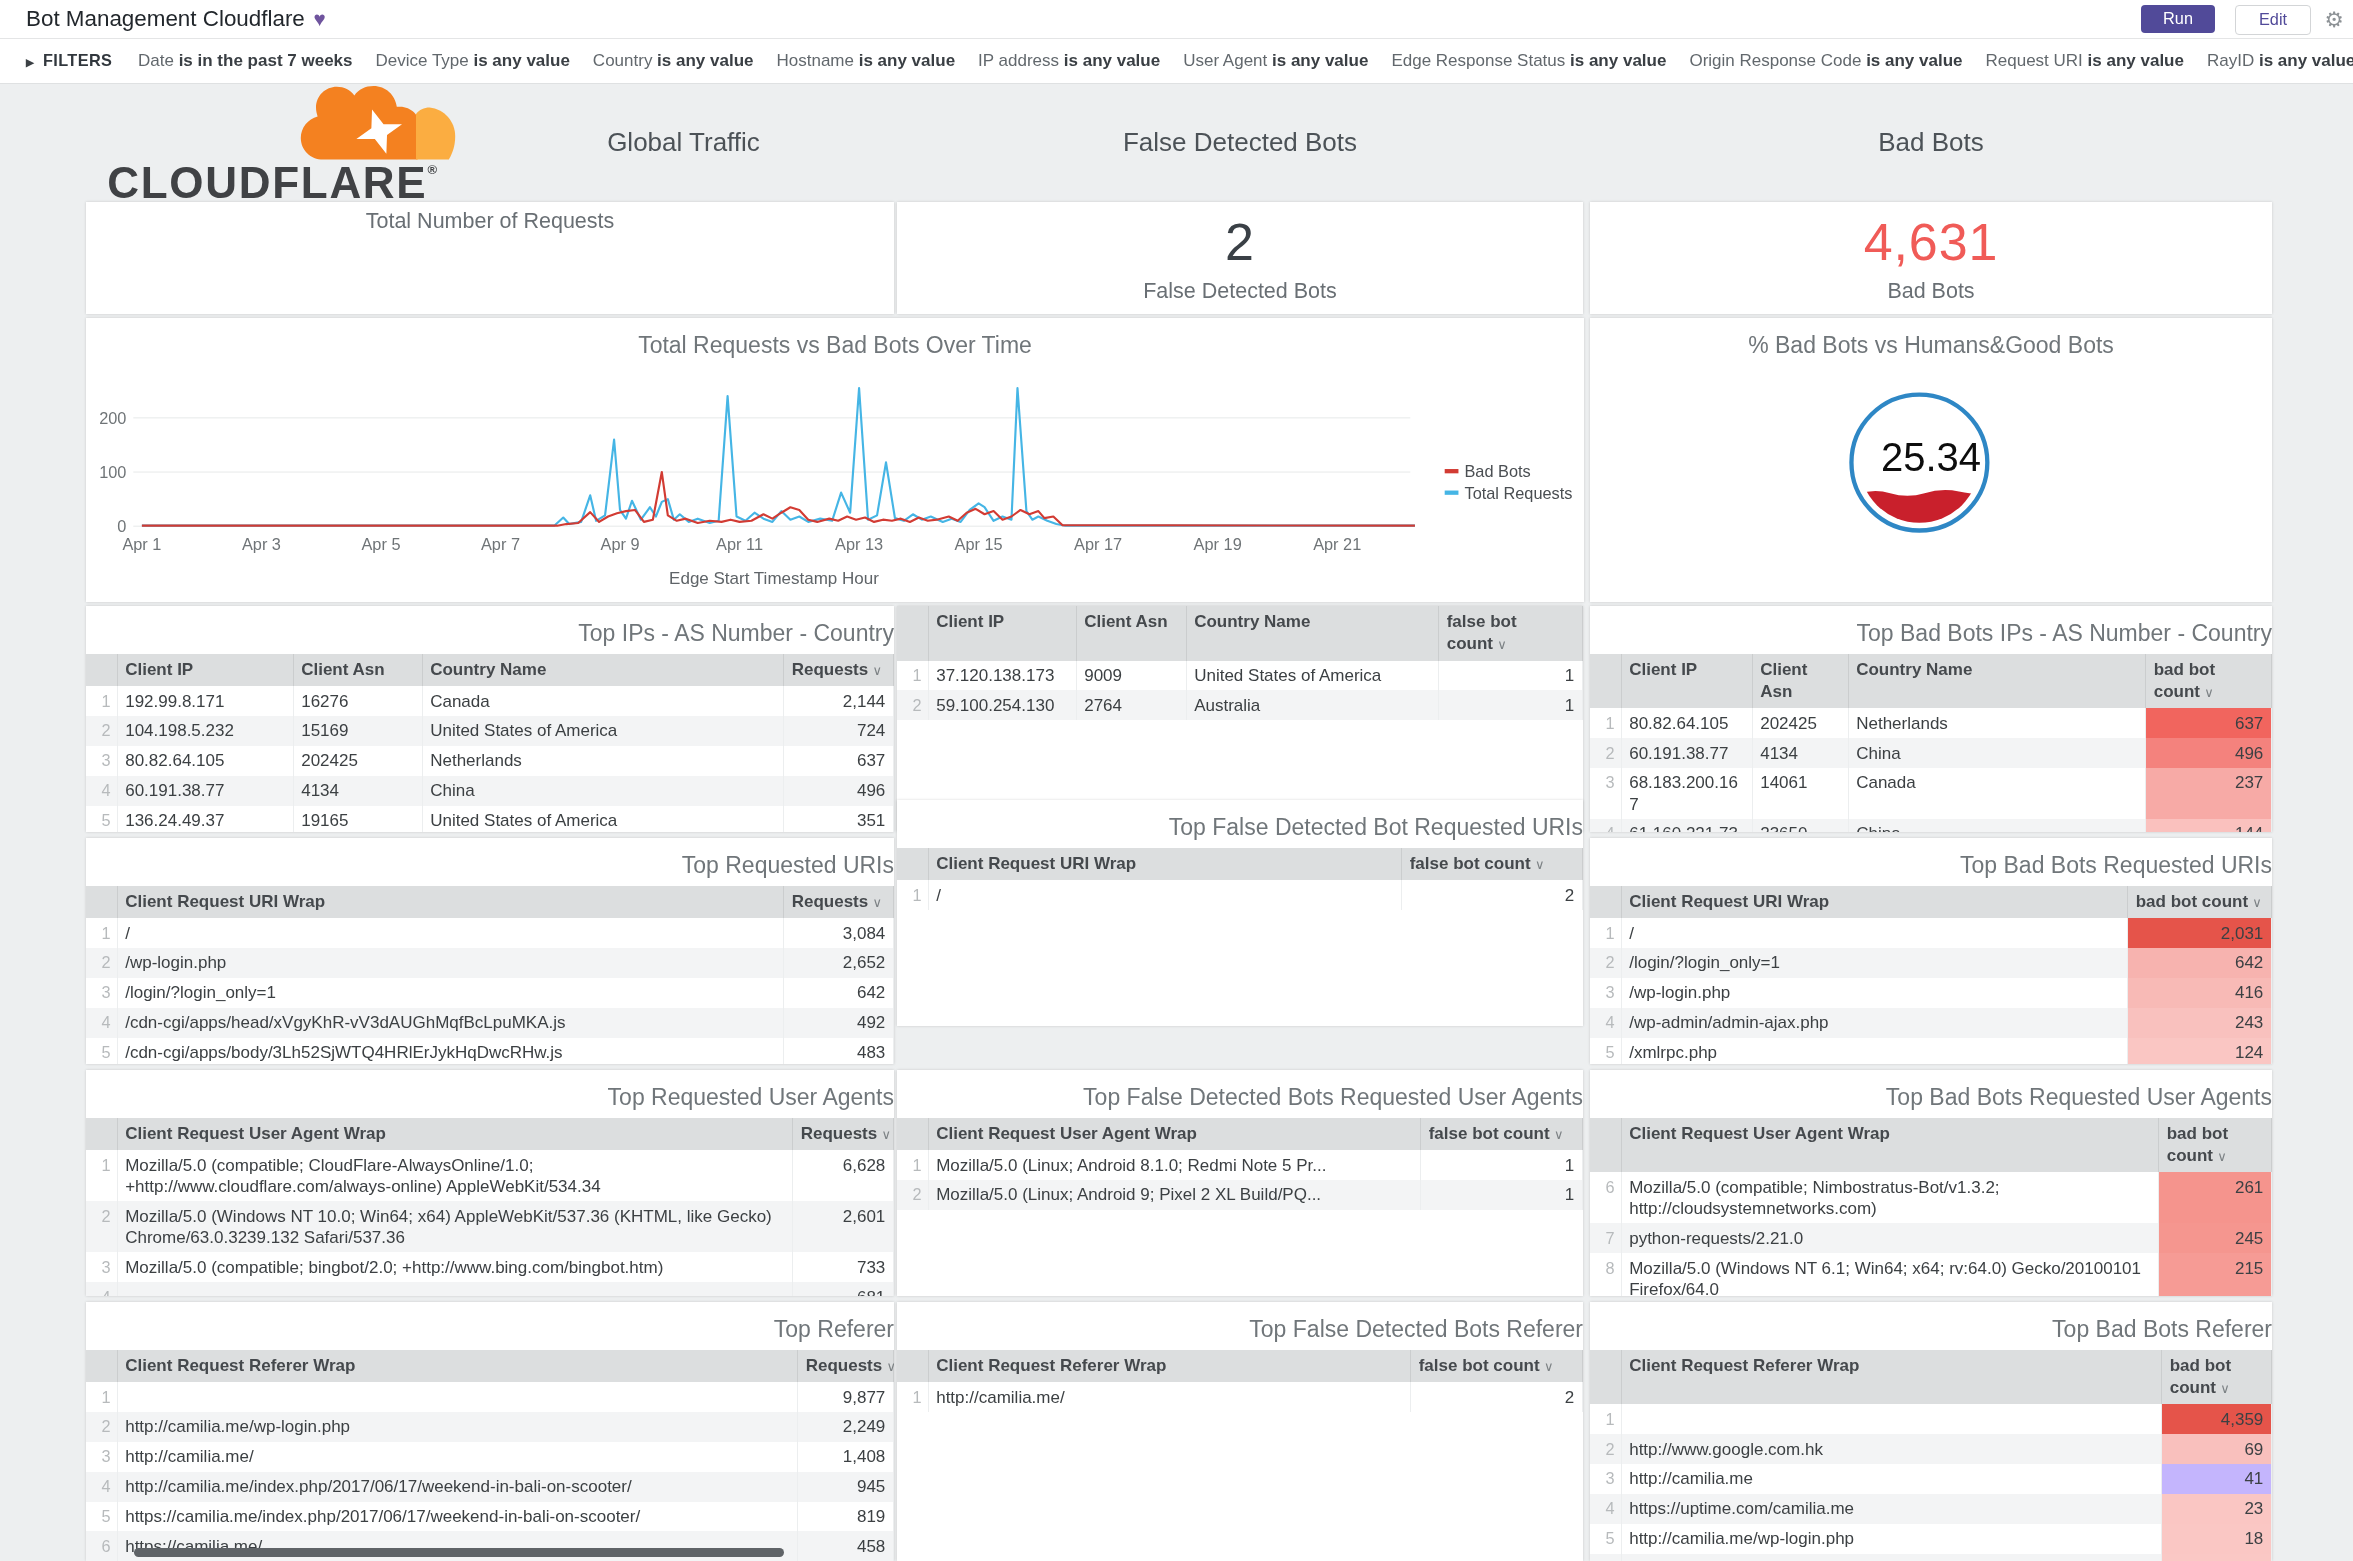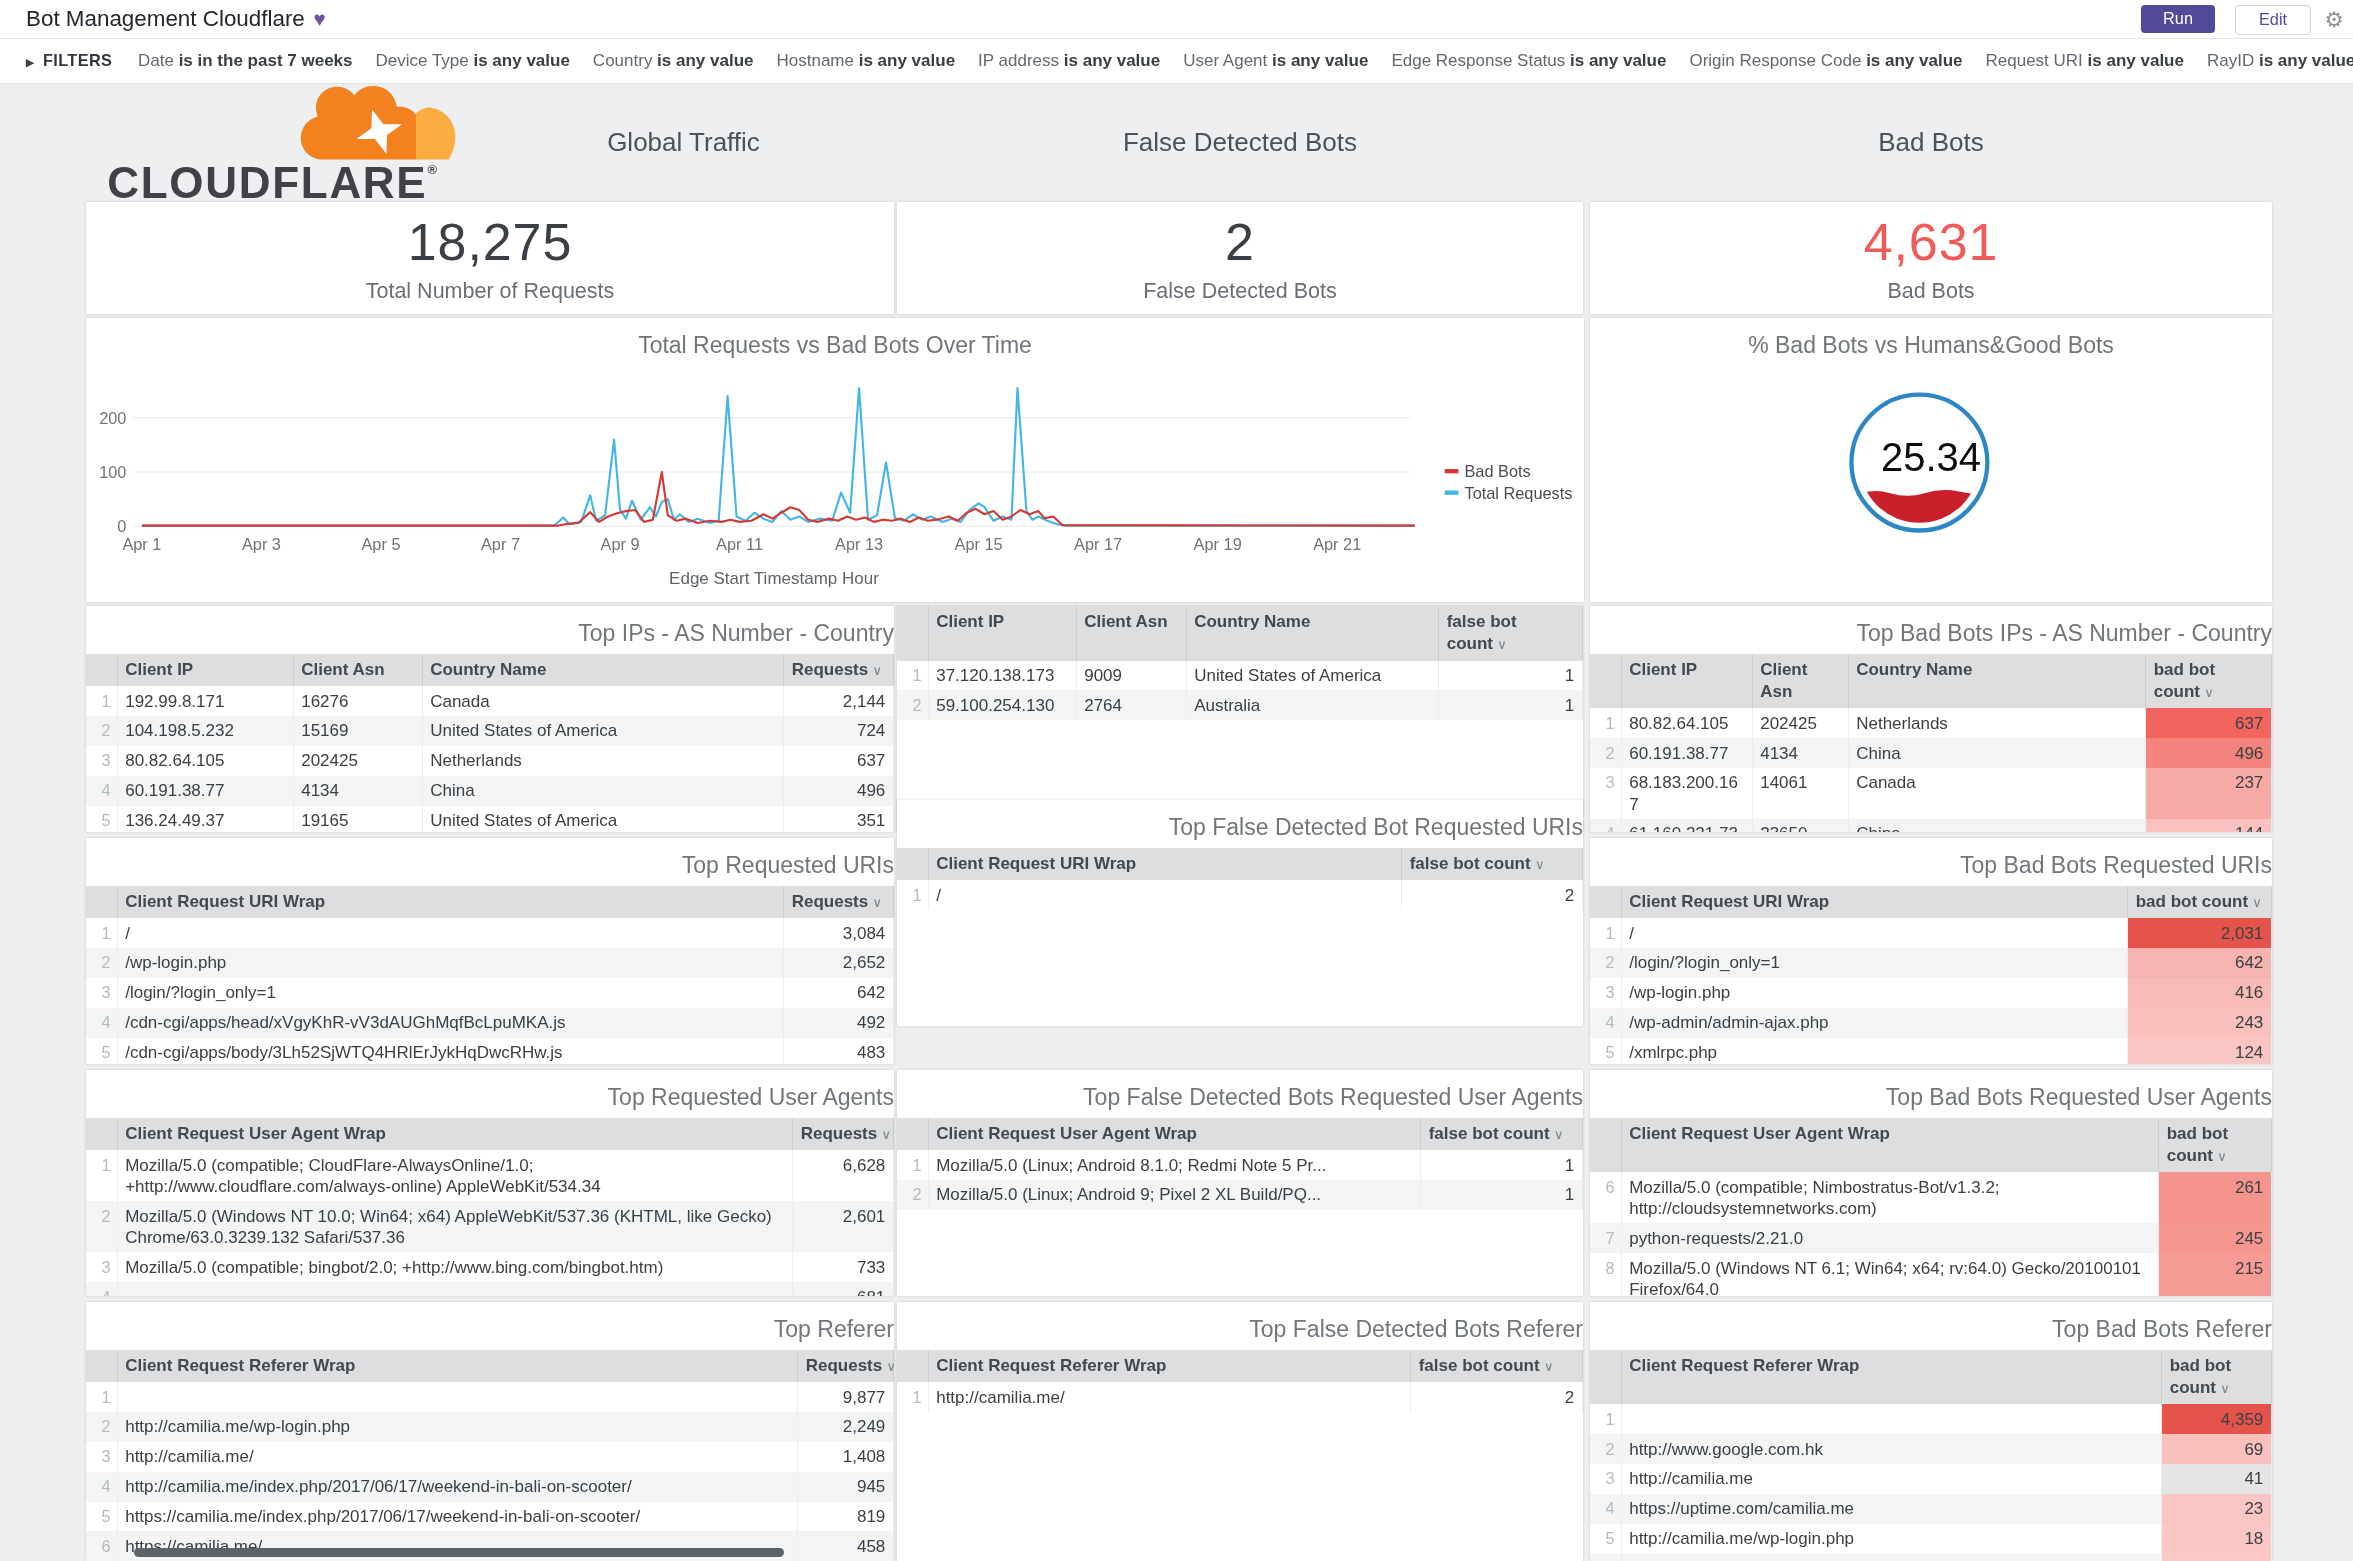--- a/index.html
+++ b/index.html
@@ -70,21 +70,20 @@
     <path d="M104,28 L112,50 L134,57 L112,64 L104,86 L96,64 L74,57 L96,50 Z" fill="#ffffff" transform="rotate(-18 104 57)"></path>
   </svg>
   <div class="wordmark"><span>CLOUDFLARE</span><sup>®</sup></div>
 </div>
 
 <div class="section-header" style="left:473px;width:421px">Global Traffic</div>
 <div class="section-header" style="left:897px;width:686px">False Detected Bots</div>
 <div class="section-header" style="left:1590px;width:682px">Bad Bots</div>
 
 <div class="card" style="left:86px;top:202px;width:808px;height:112px">
-  <div class="kpi-value">18,275</div>
   <div class="kpi-label">Total Number of Requests</div>
 </div>
 <div class="card" style="left:897px;top:202px;width:686px;height:112px">
   <div class="kpi-value">2</div>
   <div class="kpi-label">False Detected Bots</div>
 </div>
 <div class="card" style="left:1590px;top:202px;width:682px;height:112px">
   <div class="kpi-value" style="color:#f05b57">4,631</div>
   <div class="kpi-label">Bad Bots</div>
 </div>
@@ -593,21 +592,21 @@
             <td class="val" style="background: rgb(229, 84, 74);">4,359</td>
           </tr>
           <tr class="even">
             <td class="num">2</td>
             <td>http://www.google.com.hk</td>
             <td class="val" style="background: rgb(249, 192, 189);">69</td>
           </tr>
           <tr>
             <td class="num">3</td>
             <td>http://camilia.me</td>
-            <td class="val" style="background: #e5e5e5; padding-left: 16px;">41</td>
+            <td class="val" style="background: #c4b5fd; padding-left: 16px;">41</td>
           </tr>
           <tr class="even">
             <td class="num">4</td>
             <td>https://uptime.com/camilia.me</td>
             <td class="val" style="background: rgb(250, 198, 195);">23</td>
           </tr>
           <tr>
             <td class="num">5</td>
             <td>http://camilia.me/wp-login.php</td>
             <td class="val" style="background: rgb(250, 199, 196);">18</td>

